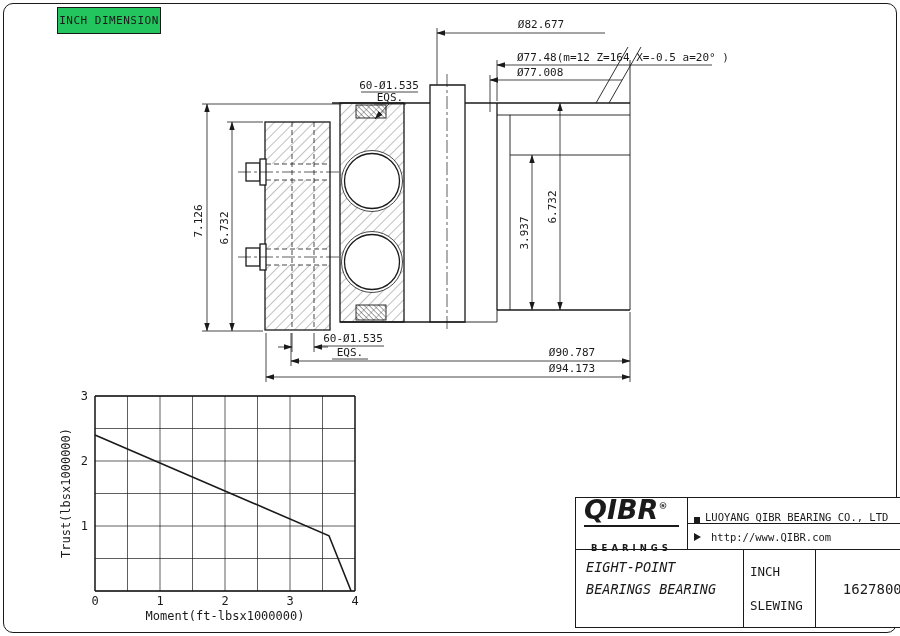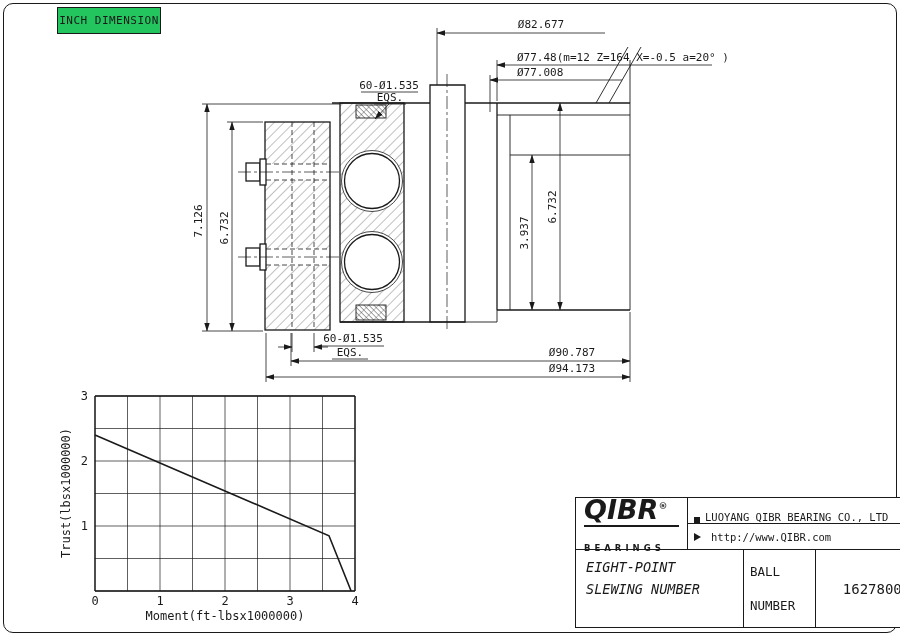--- a/index.html
+++ b/index.html
@@ -29,21 +29,21 @@
   }
   .tb-top { display:flex; height:52px; border-bottom:1.4px solid #1a1a1a; }
   .tb-logo {
     width:112px; border-right:1.4px solid #1a1a1a;
     display:flex; flex-direction:column; justify-content:center; padding:2px 8px 3px;
   }
   .logo-main { font-family:"DejaVu Sans", sans-serif; font-style:italic; font-weight:bold; font-size:27px; line-height:27px; white-space:nowrap; }
   .logo-main sup { font-size:9px; font-style:normal; }
   .logo-sub {
     font-family:"DejaVu Sans", sans-serif; font-weight:bold; font-size:8.5px;
-    letter-spacing:4px; border-top:2.5px solid #1a1a1a; margin-top:2px; padding-top:16px; white-space:nowrap;
+    letter-spacing:4px; border-top:2.5px solid #1a1a1a; margin-top:2px; padding-top:16px; white-space:nowrap;text-align:center;
   }
   .tb-company { flex:1; display:flex; flex-direction:column; font-size:10.5px; }
   .company-line { flex:1; display:flex; align-items:flex-end; gap:5px; padding:0 6px; border-bottom:1px solid #1a1a1a; white-space:nowrap; }
   .site-line { flex:1; display:flex; align-items:center; gap:10px; padding:0 6px; white-space:nowrap; }
   .sq { width:6px; height:6px; background:#1a1a1a; flex:0 0 auto; }
   .tri { width:0; height:0; border-top:4px solid transparent; border-bottom:4px solid transparent; border-left:7px solid #1a1a1a; flex:0 0 auto; }
   .tb-bottom { display:flex; flex:1; }
   .tb-product { width:168px; border-right:1.4px solid #1a1a1a; padding:6px 10px; font-size:13.5px; line-height:22px; white-space:nowrap;font-style:italic; }
   .tb-part-label { width:72px; border-right:1.4px solid #1a1a1a; padding:4px 6px; font-size:12.5px; display:flex; flex-direction:column; justify-content:space-around; }
   .tb-part-number { flex:1; display:flex; align-items:center; justify-content:center; font-size:14px; }
@@ -223,21 +223,21 @@
       </div>
       <div class="site-line">
         <span class="tri"></span>
         <span>http://www.QIBR.com</span>
       </div>
     </div>
   </div>
   <div class="tb-bottom">
     <div class="tb-product">
       <div>EIGHT-POINT</div>
-      <div>SLEWING NUMBER</div>
+      <div>BEARINGS BEARING</div>
     </div>
     <div class="tb-part-label">
-      <div>BALL</div>
-      <div>NUMBER</div>
+      <div>INCH</div>
+      <div>SLEWING</div>
     </div>
     <div class="tb-part-number">16278001</div>
   </div>
 </div>
 
 </body></html>

